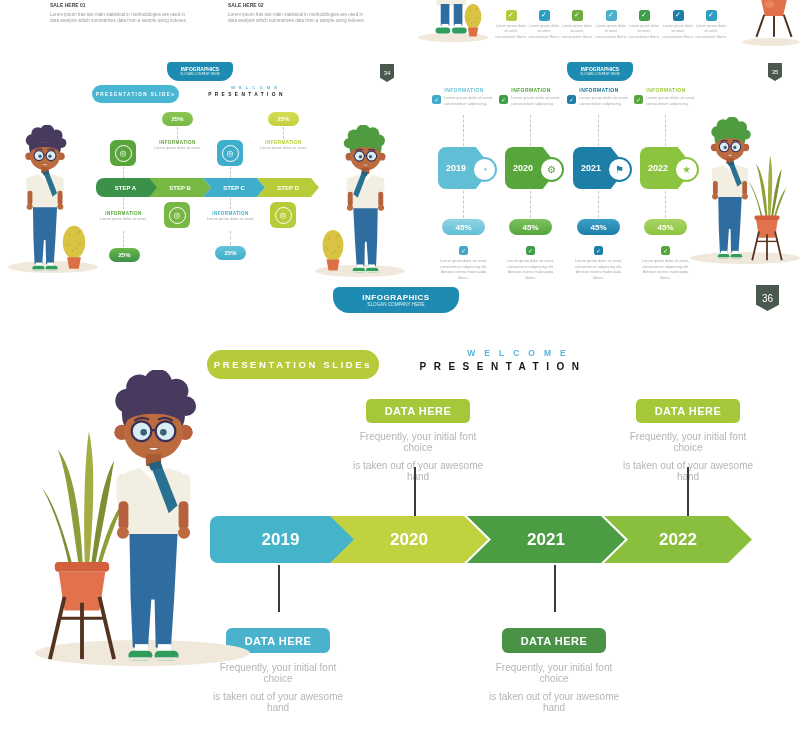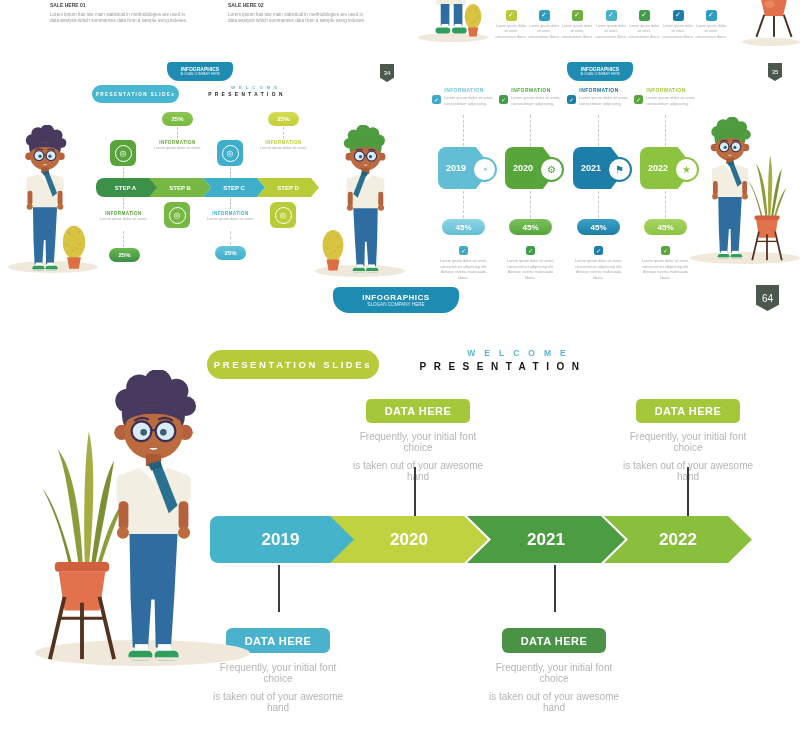--- a/index.html
+++ b/index.html
@@ -355,21 +355,21 @@
     <svg class="abs" style="left:332px;top:95px;width:50px;height:112px;">
         <use href="#sym-plant"></use>
       </svg>
   </section>
 
   <section class="abs" style="left:0;top:278px;width:800px;height:422px;">
     <div class="abs banner ctr" style="left:333px;top:9px;width:126px;height:26px;flex-direction:column;border-radius:6px 6px 16px 16px;">
       <div class="bt" style="font-size:8px;letter-spacing:.5px;">INFOGRAPHICS</div>
       <div class="bs" style="font-size:4.6px;">SLOGAN COMPANY HERE</div>
     </div>
-    <div class="abs pagebadge ctr" style="left:756px;top:7px;width:23px;height:26px;font-size:10px;">64</div>
+    <div class="abs pagebadge ctr" style="left:756px;top:7px;width:23px;height:26px;font-size:10px;">36</div>
 
     <div class="abs pill" style="left:207px;top:72px;width:172px;height:29px;background:#b6ca3a;font-size:9.5px;letter-spacing:2.6px;">PRESENTATION SLIDEs</div>
     <div class="abs" style="left:408px;top:70px;width:190px;text-align:center;">
       <div style="color:#56b7d8;font-weight:bold;font-size:8.5px;letter-spacing:9px;margin-left:36px;">WELCOME</div>
       <div style="color:#161616;font-weight:bold;font-size:10px;letter-spacing:7.5px;margin-top:3px;">PRESENTATION</div>
     </div>
 
     <div class="abs" style="left:352px;top:121px;width:132px;text-align:center;">
       <div class="pill" style="margin:0 auto;width:104px;height:24px;background:#a5c83b;border-radius:5px;font-size:11px;letter-spacing:.5px;">DATA HERE</div>
       <div class="gray" style="font-size:10px;margin-top:8px;">Frequently, your initial font choice</div>

